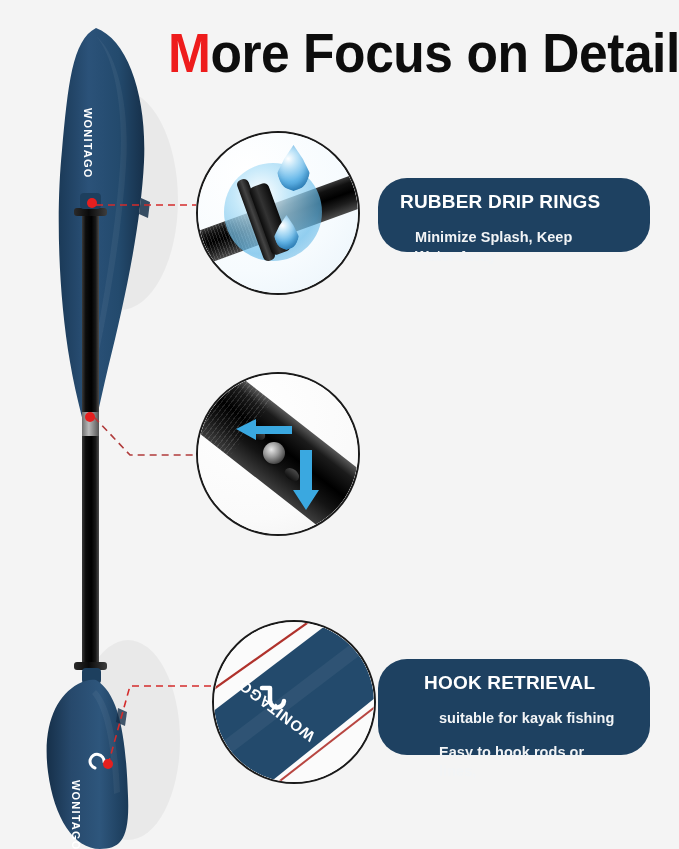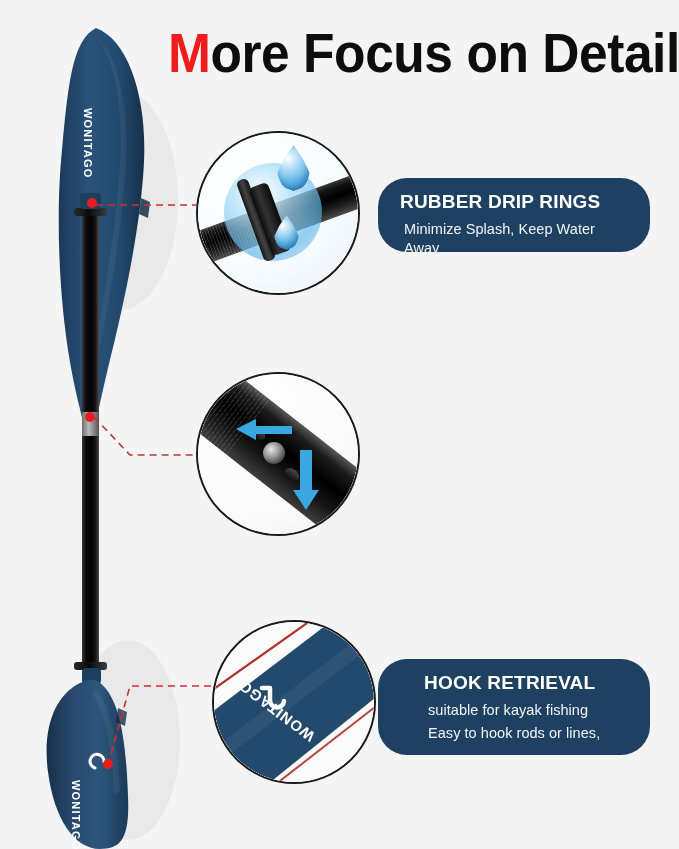--- a/index.html
+++ b/index.html
@@ -151,24 +151,24 @@
   }
   .callout h3 {
     margin: 0 0 7px 0;
     color: #ffffff;
     font-size: 19px;
     font-weight: 700;
     letter-spacing: 0.2px;
     line-height: 22px;
   }
   .callout p {
-    margin: 4px;
+    margin: 15px;
     color: #f2f4f6;
     font-size: 14.5px;
-    font-weight: 400;
+    font-weight: 700;
     line-height: 19px;
     letter-spacing: 0.05px;
   }
 
   
   .leader {
     position: absolute;
     left: 0; top: 0;
     width: 679px; height: 849px;
     pointer-events: none;

